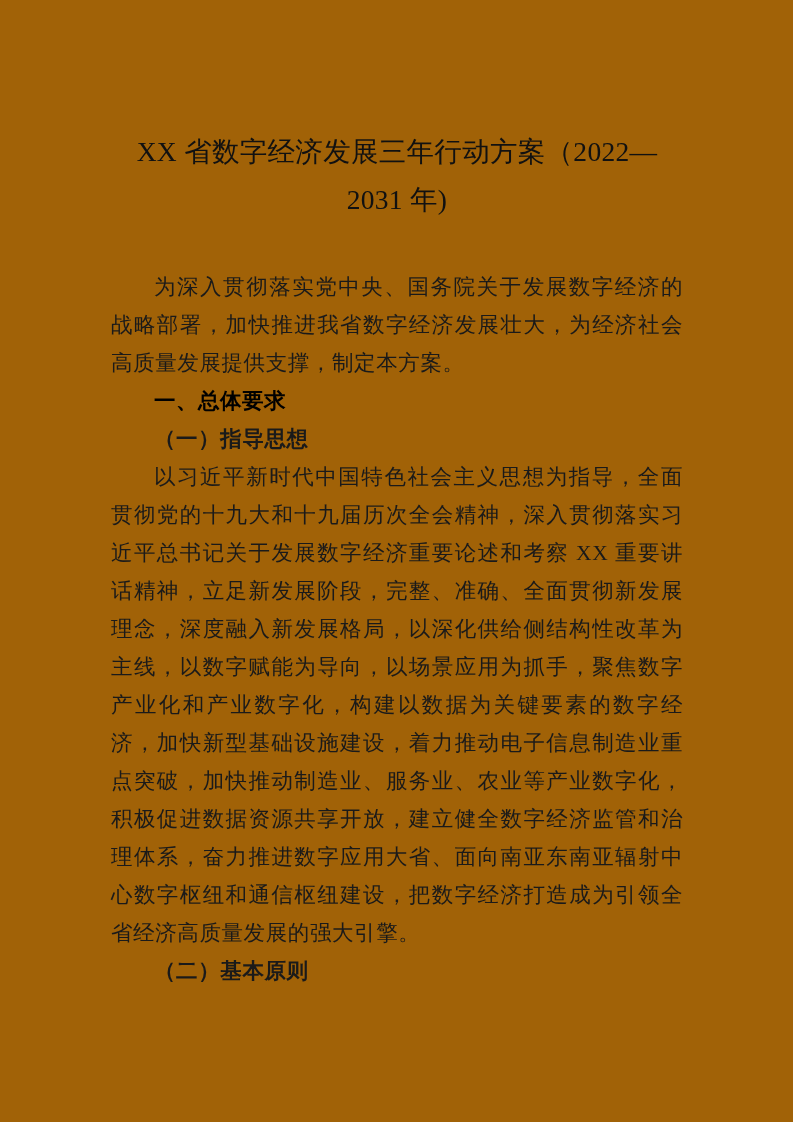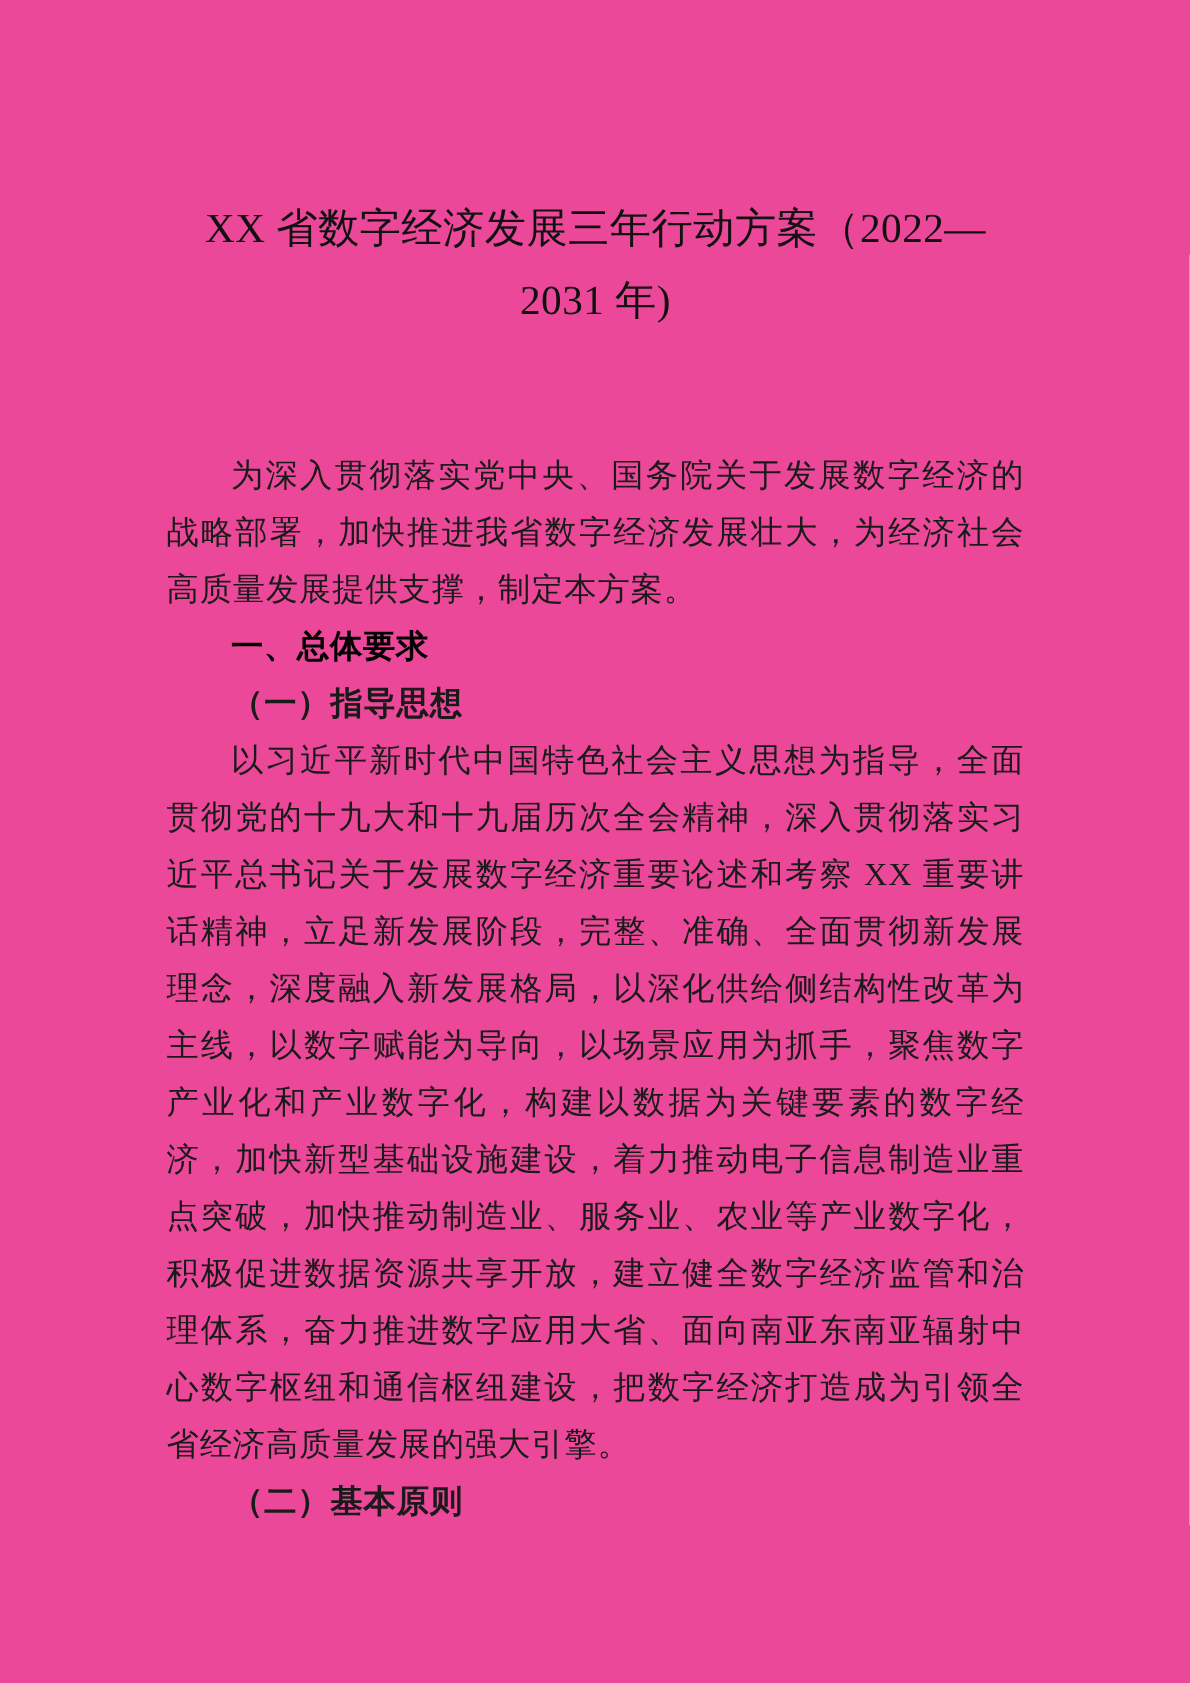--- a/index.html
+++ b/index.html
@@ -16,21 +16,21 @@
     color: #000000;
     -webkit-font-smoothing: antialiased;
   }
 
   .page {
     position: absolute;
     left: 0;
     top: 0;
     width: 793px;
     height: 1122px;
-    background: #ec4899;
+    background: #a16207;
   }
 
   .content {
     position: absolute;
     left: 111px;
     top: 0;
     width: 572px;
   }
 
   
@@ -49,21 +49,20 @@
     letter-spacing: 0.3px;
     color: #111111;
   }
 
   
   .body-block {
     position: absolute;
     left: 0;
     top: 268px;
     width: 572px;
-    margin-top: 30px;
   }
 
   p.para,
   p.subhead,
   h2.section-head {
     margin: 0;
     padding: 0;
     font-size: 21.5px;
     line-height: 38px;
     text-align: justify;

